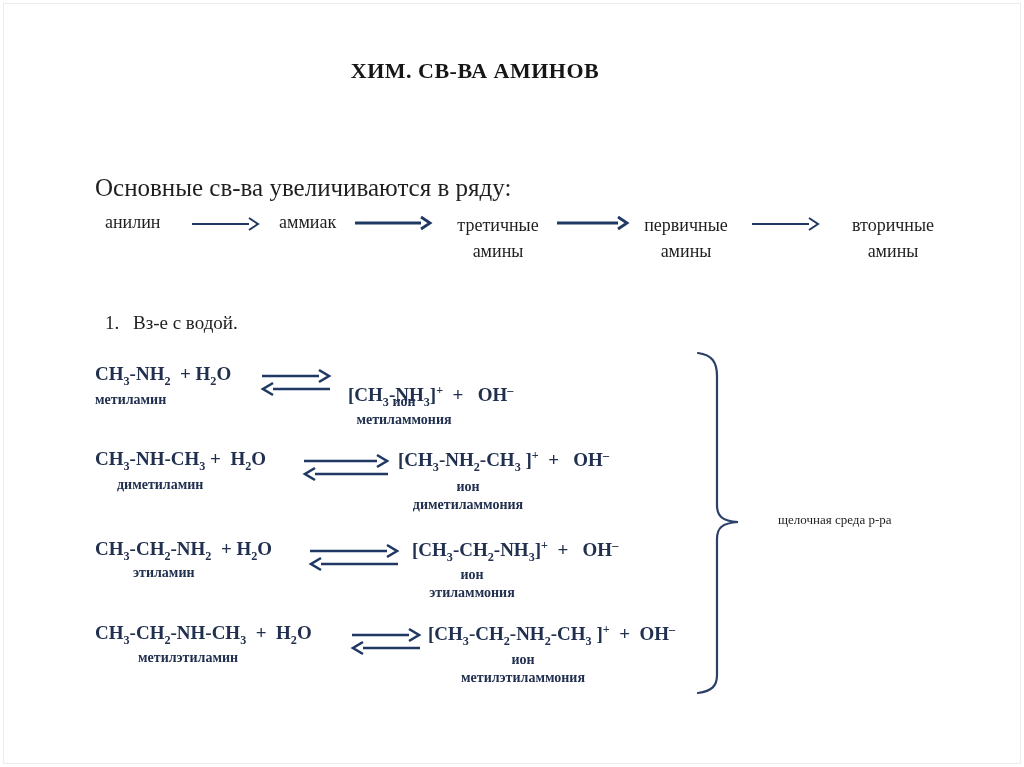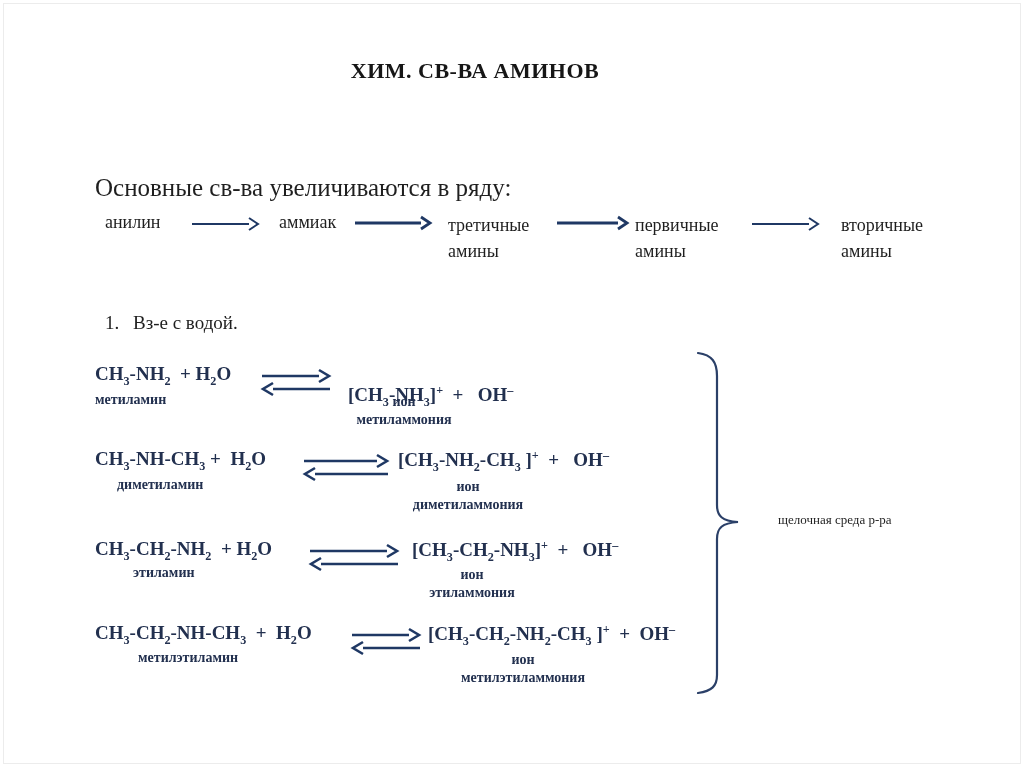--- a/index.html
+++ b/index.html
@@ -19,21 +19,21 @@
     pointer-events: none;
   }
   .abs { position: absolute; }
   .title {
     top: 58px; left: 475px; transform: translateX(-50%);
     font-size: 22px; font-weight: bold; letter-spacing: 0.5px;
     white-space: nowrap; color: #161616;
   }
   .intro { top: 142px; left: 95px; font-size: 25px; white-space: nowrap; margin-top: 32px; }
   .series-word { font-size: 18px; white-space: nowrap; }
-  .series-block { font-size: 18px; line-height: 26px; }
+  .series-block { font-size: 18px; text-align: center; line-height: 26px; }
   .list-number { top: 312px; left: 105px; font-size: 19px; }
   .list-text { top: 312px; left: 133px; font-size: 19px; white-space: nowrap; }
   .rxn { position: absolute; left: 0; width: 1024px; height: 0; overflow: visible; }
   .formula {
     position: absolute;
     font-size: 19px; font-weight: bold; white-space: pre;
     color: var(--formula, #22304f);
   }
   .formula sub { font-size: 64%; }
   .formula sup { font-size: 64%; }

